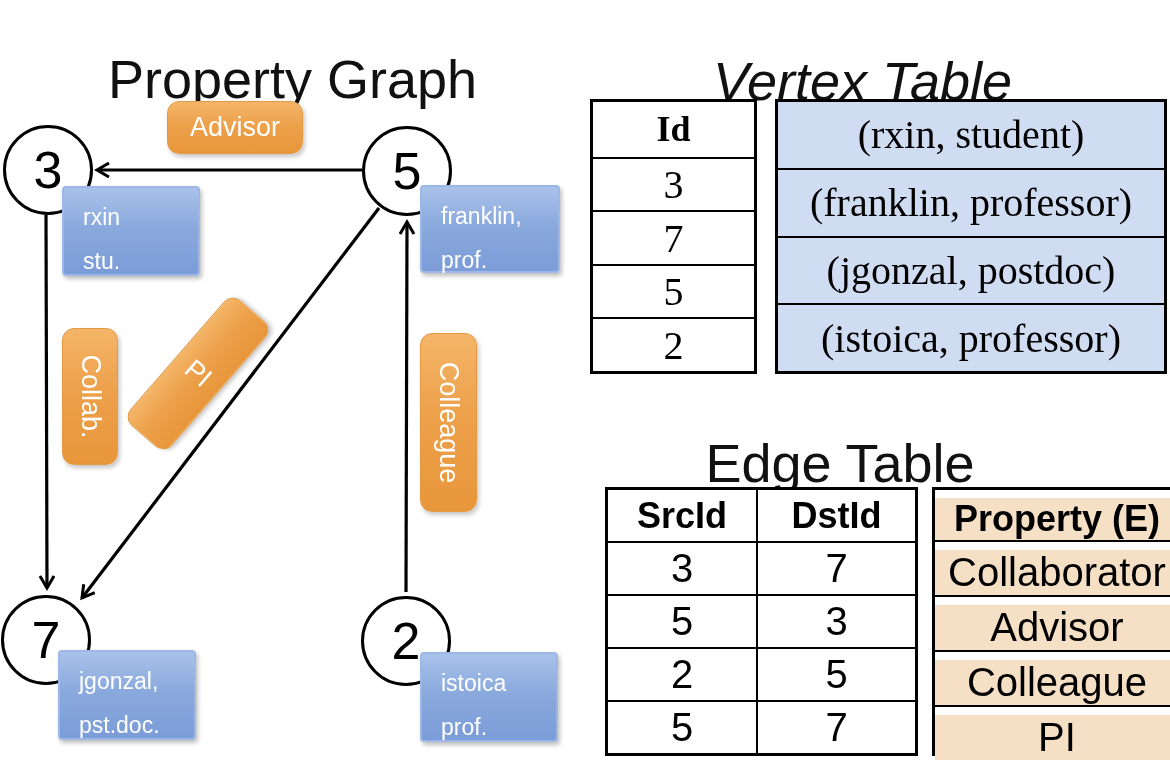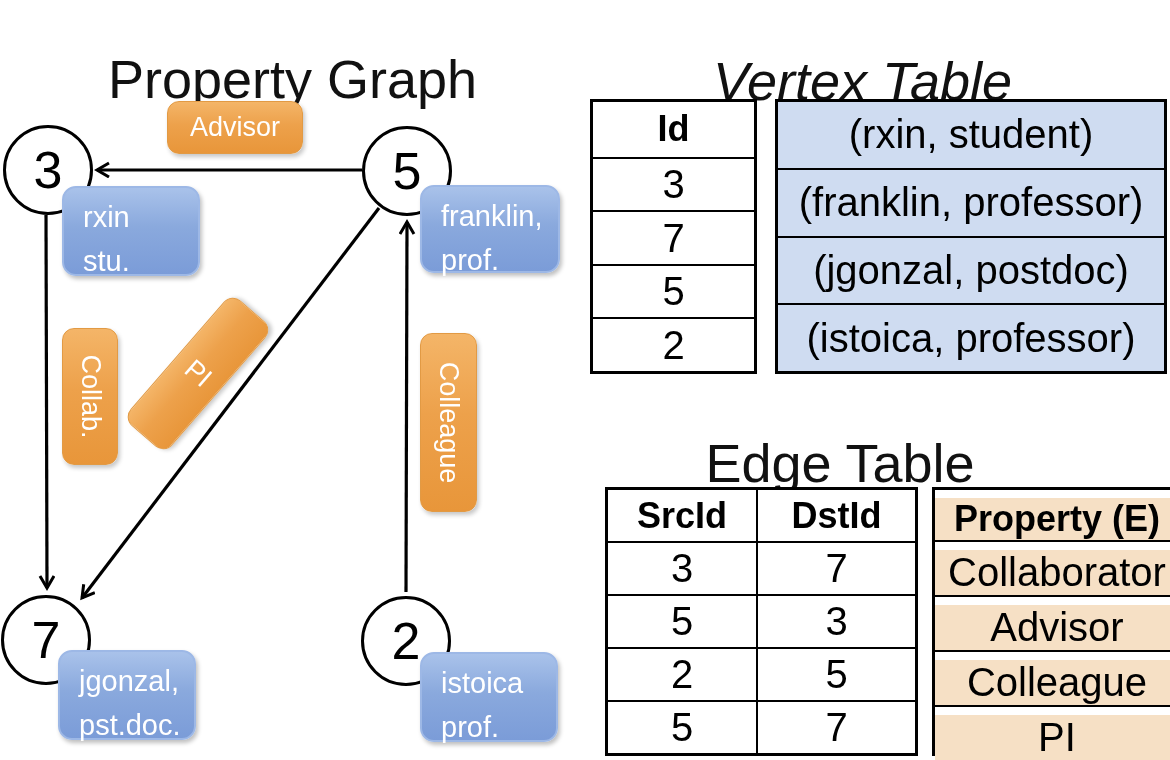--- a/index.html
+++ b/index.html
@@ -13,24 +13,24 @@
   }
   
   #edges-svg { position:absolute; left:0; top:0; }
   .node {
     position:absolute; width:90px; height:90px; box-sizing:border-box;
     border:3.5px solid #000; border-radius:50%; background:#fff;
     display:flex; align-items:center; justify-content:center;
     font-size:52px; font-weight:400;
   }
   .nprop {
-    position:absolute; box-sizing:border-box; border-radius:14px;
+    position:absolute; box-sizing:border-box; border-radius:4px;
     background:linear-gradient(180deg,#a9c2ea 0%, #8aa9dd 45%, #7b9cd8 100%);
     border:2px solid #9db8e6; box-shadow:2px 3px 4px rgba(0,0,0,0.25);
-    color:#fff; font-size:29px; line-height:44px; padding:7px 0 3px 19px;
+    color:#fff; font-size:23px; line-height:44px; padding:7px 0 3px 19px;
   }
   .elabel {
     position:absolute; box-sizing:border-box; border-radius:12px;
     background:linear-gradient(180deg,#f4b568 0%, #eda14b 45%, #e8963a 100%);
     border:1px solid #e29a44; box-shadow:2px 3px 4px rgba(0,0,0,0.22);
     color:#fff; font-size:27px; display:flex; align-items:center; justify-content:center;
   }
   .vtext { transform:rotate(90deg); white-space:nowrap; }
   
   .tbl { position:absolute; display:flex; }
@@ -112,21 +112,21 @@
   </div>
   <div class="elabel" style="left:115px; top:346px; width:166px; height:55px; transform:rotate(-49deg);">
     <span class="vtext">PI</span>
   </div>
   <div class="elabel" style="left:420px; top:333px; width:57px; height:179px;">
     <span class="vtext">Colleague</span>
   </div>
 
   <div class="title" style="left:590px; top:18px; width:545px;font-style:italic;">Vertex Table</div>
 
-  <div class="tbl" style="left:590px; top:99px; width:577px; height:275px; gap:18px;">
+  <div class="tbl" style="left:590px; top:99px; width:577px; height:275px; gap:18px;font-family:Liberation Serif, serif;">
     <div class="subcol" style="width:167px;">
       <div class="cell hdr">Id</div>
       <div class="cell">3</div>
       <div class="cell">7</div>
       <div class="cell">5</div>
       <div class="cell">2</div>
     </div>
     <div class="subcol" style="flex:1;">
       <div class="cell fill-blue">(rxin, student)</div>
       <div class="cell fill-blue">(franklin, professor)</div>

